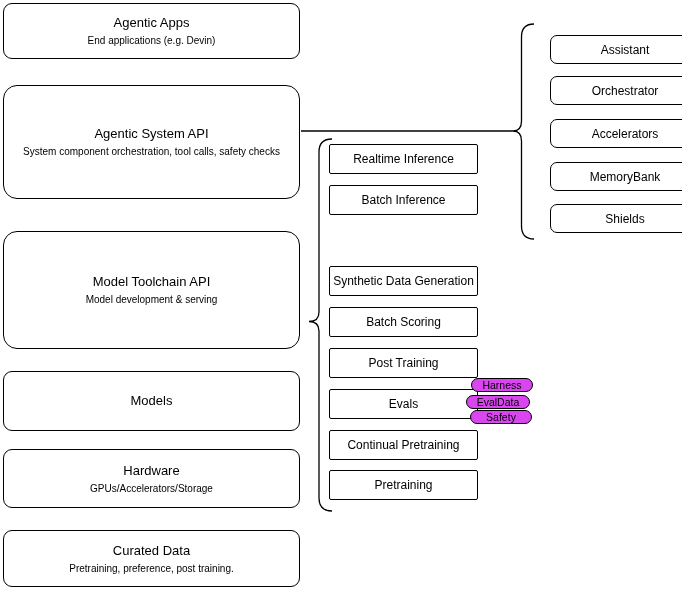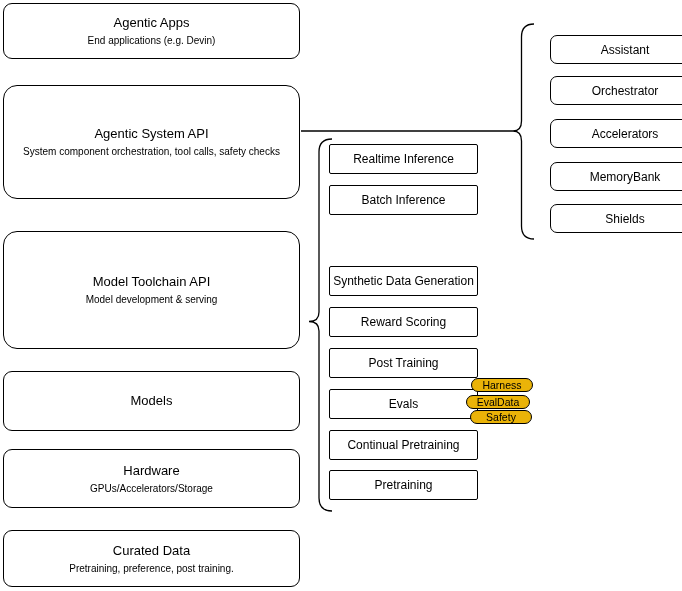--- a/index.html
+++ b/index.html
@@ -13,21 +13,21 @@
     display:flex;flex-direction:column;align-items:center;justify-content:center;
     text-align:left;
   }
   .lbox{left:3px;width:297px;border-radius:9px;gap:5px;padding:0 14px;}
   .lbox.big{border-radius:14px;}
   .lbox .t{font-size:13px;line-height:14px;}
   .lbox .s{font-size:10px;line-height:11px;}
   .mbox{left:329px;width:149px;height:30px;border-radius:2px;font-size:12px;}
   .rbox{left:550px;width:150px;height:29px;border-radius:7px;font-size:12px;}
   .tag{
-    position:absolute;box-sizing:border-box;background:#eab308;border:1.3px solid #000;
+    position:absolute;box-sizing:border-box;background:#d946ef;border:1.3px solid #000;
     border-radius:8px;height:14px;display:flex;align-items:center;justify-content:center;
     font-size:10.5px;line-height:10px;
   }
 </style>
 </head>
 <body>
 
 <div class="canvas">
 
   <svg class="overlay" width="682" height="591" viewBox="0 0 682 591">
@@ -68,21 +68,21 @@
   <div class="node mbox" style="top:144px">
     <span>Realtime Inference</span>
   </div>
   <div class="node mbox" style="top:185px">
     <span>Batch Inference</span>
   </div>
   <div class="node mbox" style="top:266px">
     <span>Synthetic Data Generation</span>
   </div>
   <div class="node mbox" style="top:307px">
-    <span>Reward Scoring</span>
+    <span>Batch Scoring</span>
   </div>
   <div class="node mbox" style="top:348px">
     <span>Post Training</span>
   </div>
   <div class="node mbox" style="top:389px">
     <span>Evals</span>
   </div>
   <div class="node mbox" style="top:430px">
     <span>Continual Pretraining</span>
   </div>

